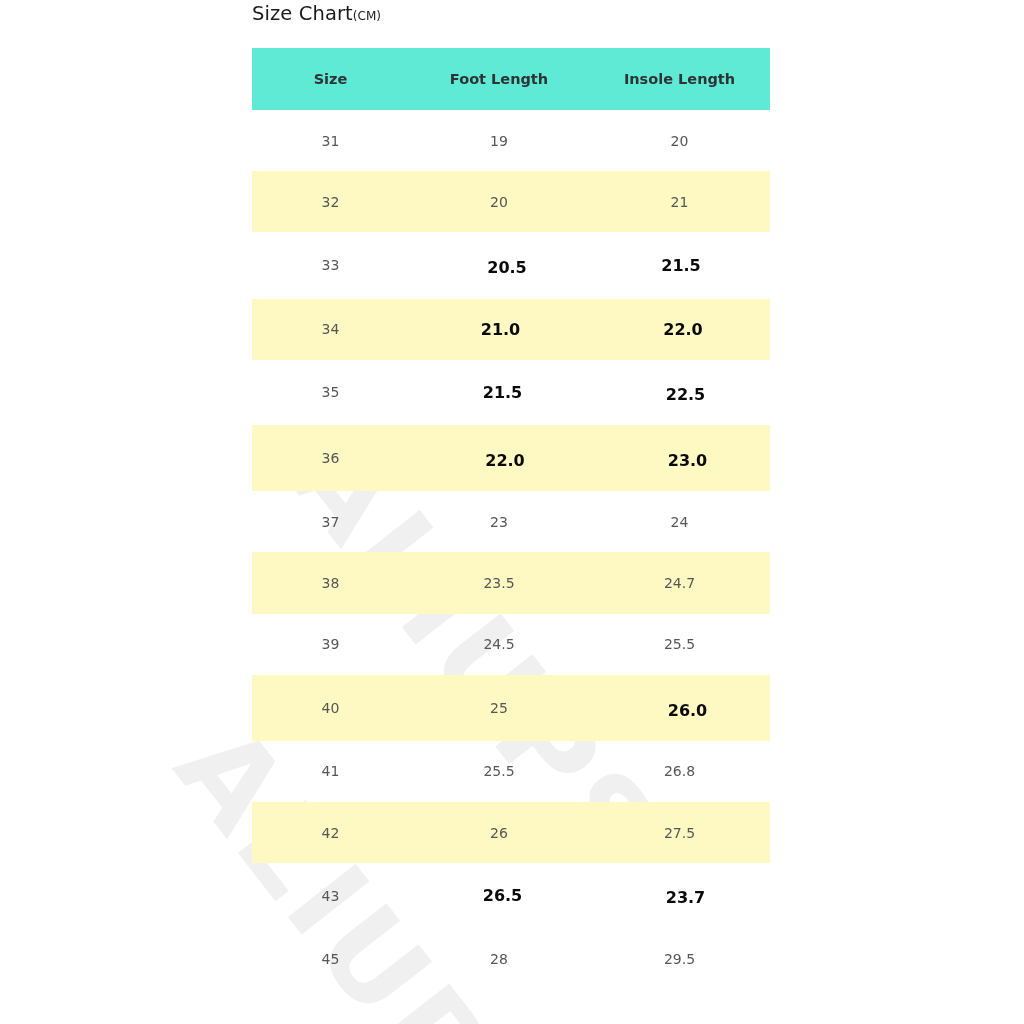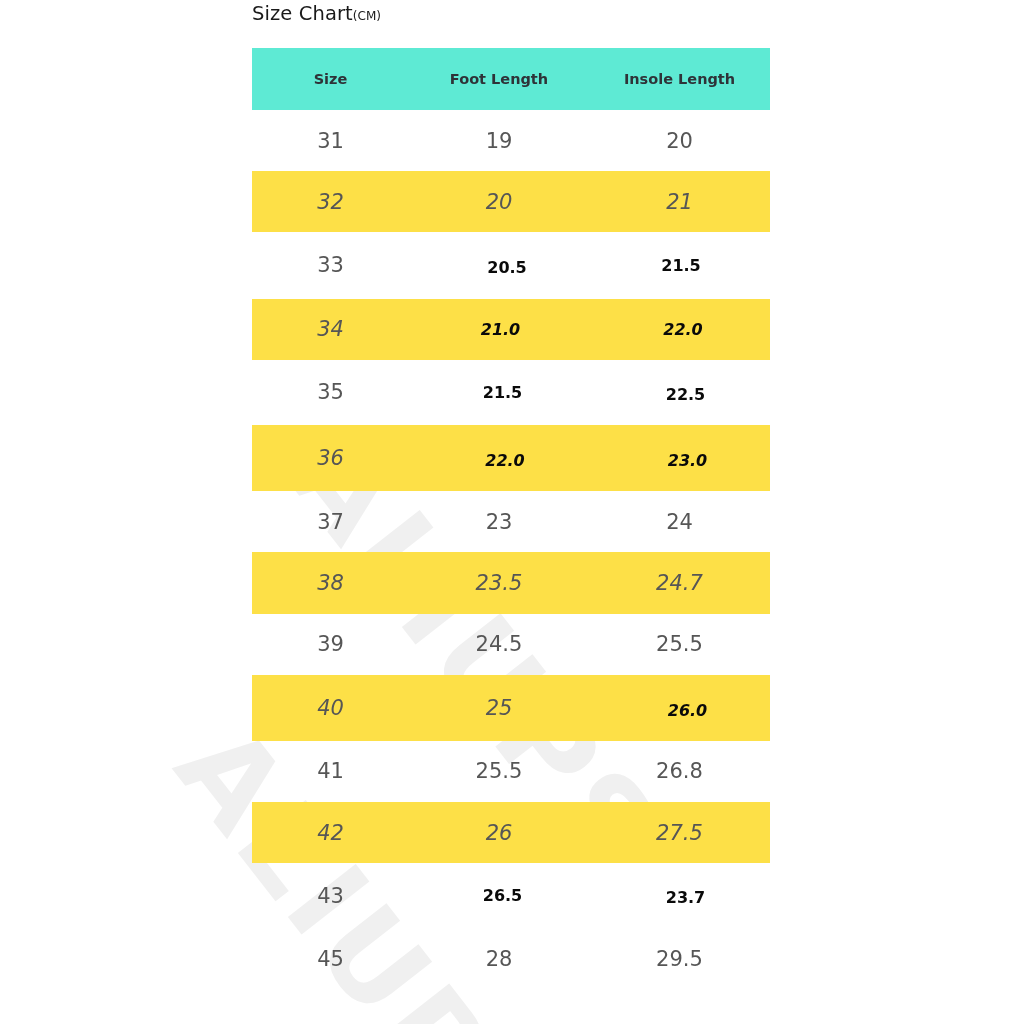--- a/index.html
+++ b/index.html
@@ -56,33 +56,32 @@
     font-weight: bold;
     color: #2e3338;
     text-align: center;
     vertical-align: middle;
     padding: 0;
     border: 0;
   }
 
   #size-table td {
     height: 61.2px;
-    font-size: 21px;
+    font-size: 14px;
     font-weight: normal;
     color: #565656;
     text-align: center;
     vertical-align: middle;
     padding: 0;
     border: 0;
     position: relative;
   }
 
   #size-table tbody tr.alt td {
-    background: #fde047;
-    font-style: italic;
+    background: #fef9c3;
   }
   #size-table tbody tr td {
     background: transparent;
   }
 
   
   #size-table td.emph {
     font-weight: bold;
     color: #0a0a0a;
     font-size: 16px;

